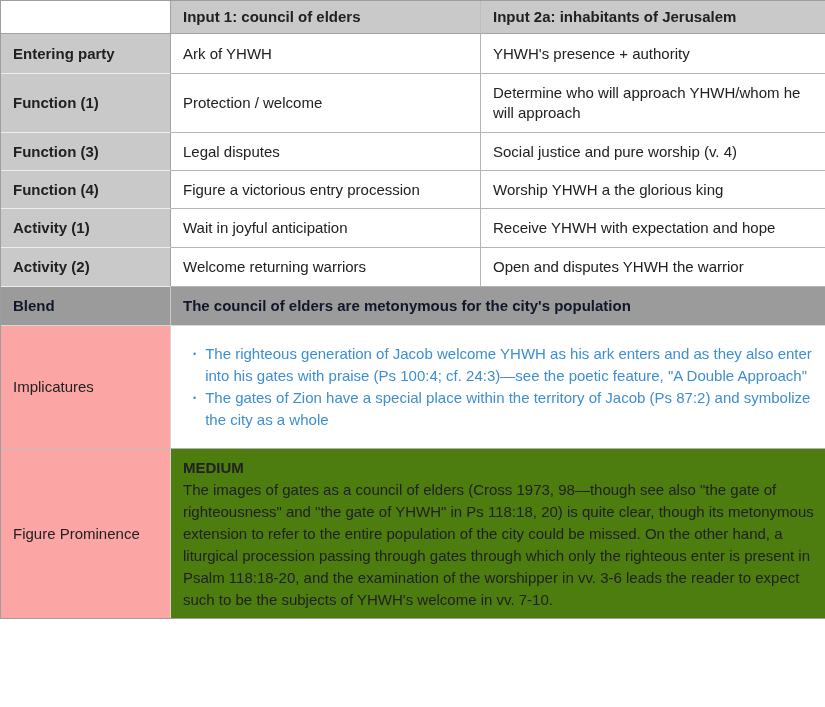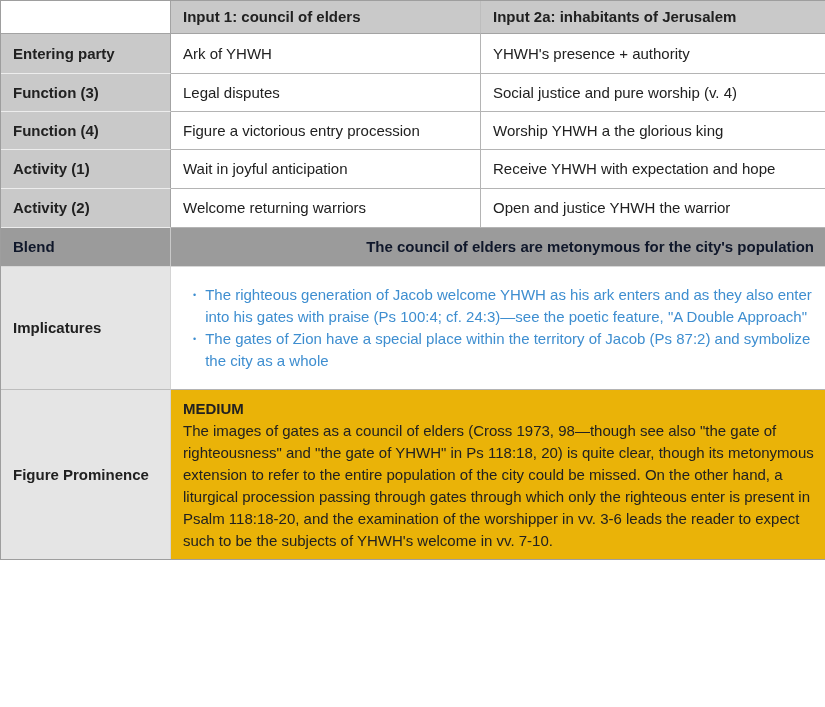--- a/index.html
+++ b/index.html
@@ -59,26 +59,26 @@
   td.cell { background: #ffffff; }
 
   
   tr.r-blend td {
     background: #9b9b9b;
     color: #0f172a;
     font-weight: bold;
     border-bottom: 1px solid #d8d8d8;
   }
   td.blend-label { border-right: 1px solid #c9c9c9; }
-  td.blend-value { text-align: right; }
+  td.blend-value { text-align: left; }
 
   
   td.label-light {
-    background: #e5e5e5;
-    font-weight: bold;
+    background: #fca5a5;
+    font-weight: normal;
     border-right: 1px solid #d4d4d4;
     border-bottom: 1px solid #bdbdbd;
   }
   tr.r-fig td.label-light { border-bottom: none; }
 
   
   td.impl-content { background: #ffffff; padding: 5px 12px; }
   .bullet-item {
     display: flex;
     gap: 9px;
@@ -87,21 +87,21 @@
     line-height: 22px;
   }
   .bullet-glyph {
     flex: 0 0 auto;
     font-size: 9px;
     line-height: 22px;
     color: #3e8ed0;
   }
 
   
-  td.fig-content { background: #eab308; line-height: 22px; padding: 7px 12px; }
+  td.fig-content { background: #4d7c0f; line-height: 22px; padding: 7px 12px; }
   .fig-grade { font-weight: bold; }
 
   
   tr.rh-head { height: 32px; }
   tr.rh-41 { height: 41px; }
   tr.rh-40 { height: 40px; padding-left: 41px; }
   tr.rh-59 { height: 59px; }
   tr.rh-38 { height: 38px; }
   tr.rh-39 { height: 39px; }
   tr.rh-impl { height: 123px; }
@@ -124,20 +124,25 @@
     <th class="hdr last">Input 2a: inhabitants of Jerusalem</th>
   </tr>
 
 
   <tr class="rh-40">
     <td class="label">Entering party</td>
     <td class="cell">Ark of YHWH</td>
     <td class="cell last">YHWH's presence + authority</td>
   </tr>
 
+  <tr class="rh-59">
+    <td class="label">Function (1)</td>
+    <td class="cell">Protection / welcome</td>
+    <td class="cell last">Determine who will approach YHWH/whom he will approach</td>
+  </tr>
 
 
   <tr class="rh-38">
     <td class="label">Function (3)</td>
     <td class="cell">Legal disputes</td>
     <td class="cell last">Social justice and pure worship (v. 4)</td>
   </tr>
 
   <tr class="rh-38">
     <td class="label">Function (4)</td>
@@ -147,21 +152,21 @@
 
   <tr class="rh-39">
     <td class="label">Activity (1)</td>
     <td class="cell">Wait in joyful anticipation</td>
     <td class="cell last">Receive YHWH with expectation and hope</td>
   </tr>
 
   <tr class="rh-39">
     <td class="label">Activity (2)</td>
     <td class="cell">Welcome returning warriors</td>
-    <td class="cell last">Open and justice YHWH the warrior</td>
+    <td class="cell last">Open and disputes YHWH the warrior</td>
   </tr>
 
   <tr class="r-blend rh-39">
     <td class="blend-label">Blend</td>
     <td class="blend-value last" colspan="2">The council of elders are metonymous for the city's population</td>
   </tr>
 
   <tr class="rh-impl">
     <td class="label-light">Implicatures</td>
     <td class="impl-content last" colspan="2">

